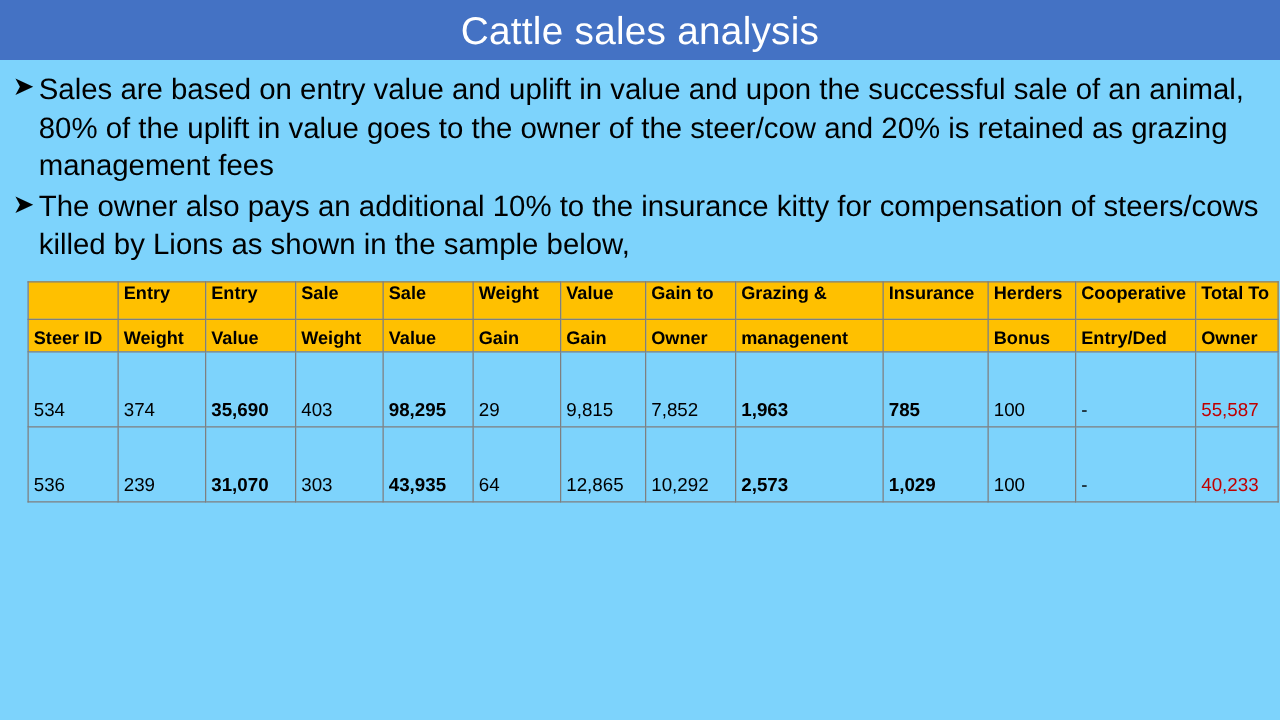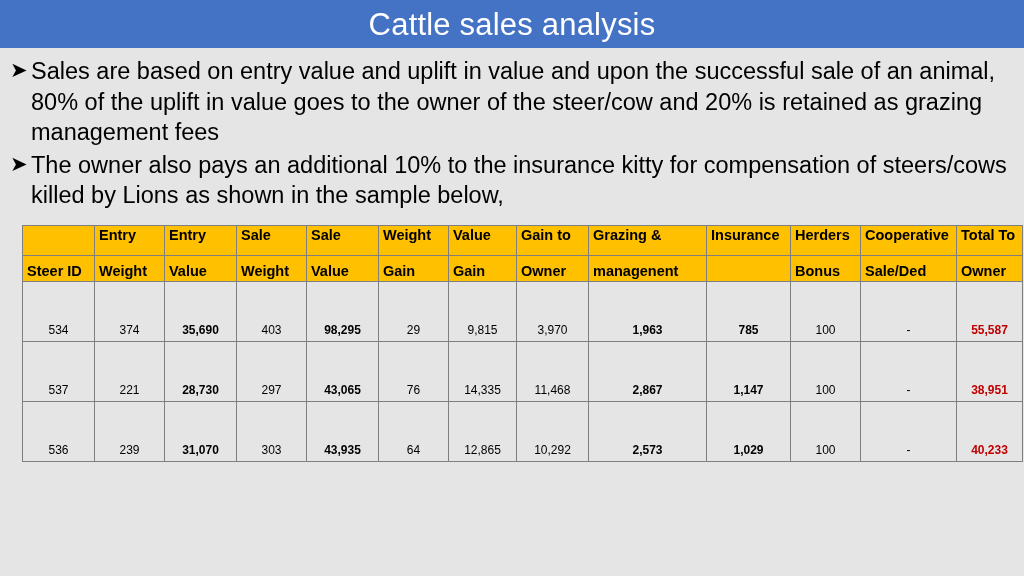--- a/index.html
+++ b/index.html
@@ -10,21 +10,21 @@
     width: 1024px;
     height: 576px;
     background: #ffffff;
     font-family: "Liberation Sans", sans-serif;
     overflow: hidden;
   }
   .slide {
     position: relative;
     width: 1024px;
     height: 576px;
-    background: #e5e5e5;
+    background: #7dd3fc;
   }
   .title-bar {
     width: 100%;
     height: 48px;
     background: #4472C4;
     display: flex;
     align-items: center;
     justify-content: center;
     box-sizing: border-box;
   }
@@ -80,33 +80,33 @@
     vertical-align: top;
     line-height: 1.15;
     height: 30px;
   }
   table.sales thead tr.hdr2 td {
     vertical-align: bottom;
     height: 26px;
   }
   table.sales tbody td {
     height: 60px;
-    text-align: center;
-    font-size: 12px;
+    text-align: left;
+    font-size: 15px;
     vertical-align: bottom;
     padding-bottom: 4px;
   }
   td.c-dash {
     text-align: center;
   }
   td.bold {
     font-weight: bold;
   }
   td.total {
-    font-weight: bold;
+    font-weight: normal;
     color: #C00000;
   }
   td.bonus {
     font-weight: normal;
     text-align: center;
   }
   
   col.c0 { width: 72px; }
   col.c1 { width: 70px; }
   col.c2 { width: 72px; }
@@ -182,54 +182,39 @@
           <td>Weight</td>
           <td>Value</td>
           <td>Weight</td>
           <td>Value</td>
           <td>Gain</td>
           <td>Gain</td>
           <td>Owner</td>
           <td>managenent</td>
           <td></td>
           <td>Bonus</td>
-          <td>Sale/Ded</td>
+          <td>Entry/Ded</td>
           <td>Owner</td>
         </tr>
       </thead>
       <tbody>
         <tr>
           <td>534</td>
           <td>374</td>
           <td class="bold">35,690</td>
           <td>403</td>
           <td class="bold">98,295</td>
           <td>29</td>
           <td>9,815</td>
-          <td>3,970</td>
+          <td>7,852</td>
           <td class="bold">1,963</td>
           <td class="bold">785</td>
           <td class="bonus">100</td>
           <td class="c-dash">-</td>
           <td class="total">55,587</td>
-        </tr>
-        <tr>
-          <td>537</td>
-          <td>221</td>
-          <td class="bold">28,730</td>
-          <td>297</td>
-          <td class="bold">43,065</td>
-          <td>76</td>
-          <td>14,335</td>
-          <td>11,468</td>
-          <td class="bold">2,867</td>
-          <td class="bold">1,147</td>
-          <td class="bonus">100</td>
-          <td class="c-dash">-</td>
-          <td class="total">38,951</td>
         </tr>
         <tr>
           <td>536</td>
           <td>239</td>
           <td class="bold">31,070</td>
           <td>303</td>
           <td class="bold">43,935</td>
           <td>64</td>
           <td>12,865</td>
           <td>10,292</td>

